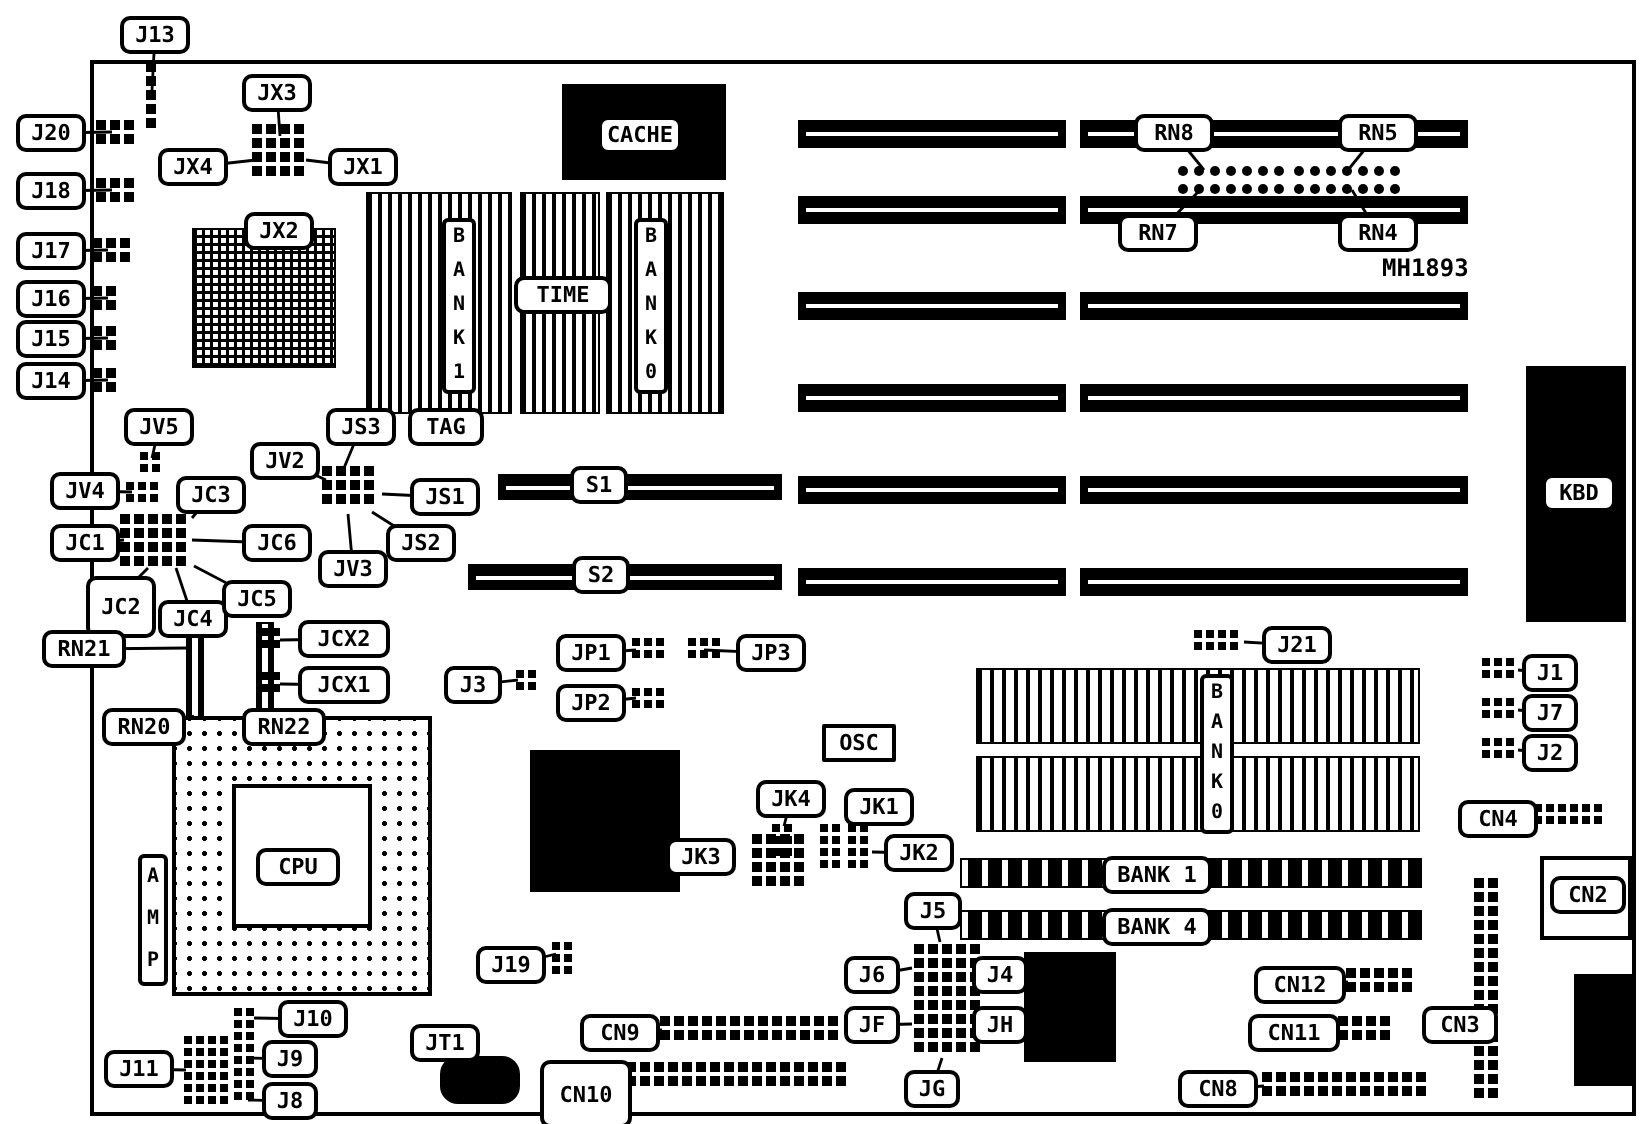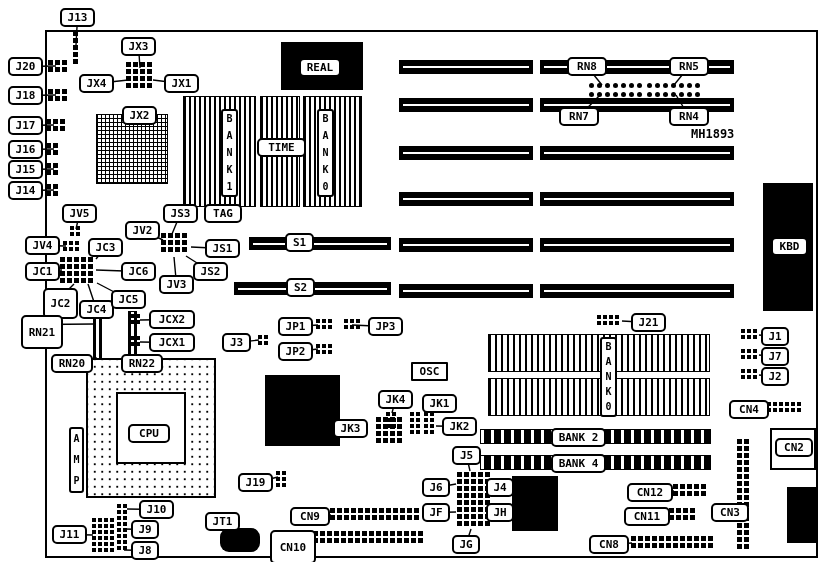--- a/index.html
+++ b/index.html
@@ -679,39 +679,39 @@
     <div class="abs callout" style="left: 8px; top: 57px; width: 35px; height: 19px;">J20</div>
     <div class="abs callout" style="left: 8px; top: 86px; width: 35px; height: 19px;">J18</div>
     <div class="abs callout" style="left: 8px; top: 116px; width: 35px; height: 19px;">J17</div>
     <div class="abs callout" style="left: 8px; top: 140px; width: 35px; height: 19px;">J16</div>
     <div class="abs callout" style="left: 8px; top: 160px; width: 35px; height: 19px;">J15</div>
     <div class="abs callout" style="left: 8px; top: 181px; width: 35px; height: 19px;">J14</div>
     <div class="abs callout" style="left: 121px; top: 37px; width: 35px; height: 19px;">JX3</div>
     <div class="abs callout" style="left: 79px; top: 74px; width: 35px; height: 19px;">JX4</div>
     <div class="abs callout" style="left: 164px; top: 74px; width: 35px; height: 19px;">JX1</div>
     <div class="abs callout" style="left: 122px; top: 106px; width: 35px; height: 19px;">JX2</div>
-    <div class="abs callout" style="left: 299px; top: 58px; width: 42px; height: 19px;">REAL</div>
+    <div class="abs callout" style="left: 299px; top: 58px; width: 42px; height: 19px;">CACHE</div>
     <div class="abs callout" style="left: 62px; top: 204px; width: 35px; height: 19px;">JV5</div>
     <div class="abs callout" style="left: 25px; top: 236px; width: 35px; height: 19px;">JV4</div>
     <div class="abs callout" style="left: 88px; top: 238px; width: 35px; height: 19px;">JC3</div>
     <div class="abs callout" style="left: 25px; top: 262px; width: 35px; height: 19px;">JC1</div>
     <div class="abs callout" style="left: 121px; top: 262px; width: 35px; height: 19px;">JC6</div>
     <div class="abs callout" style="left: 43px; top: 288px; width: 35px; height: 31px;">JC2</div>
     <div class="abs callout" style="left: 79px; top: 300px; width: 35px; height: 19px;">JC4</div>
     <div class="abs callout" style="left: 111px; top: 290px; width: 35px; height: 19px;">JC5</div>
     <div class="abs callout" style="left: 163px; top: 204px; width: 35px; height: 19px;">JS3</div>
     <div class="abs callout" style="left: 125px; top: 221px; width: 35px; height: 19px;">JV2</div>
     <div class="abs callout" style="left: 205px; top: 239px; width: 35px; height: 19px;">JS1</div>
     <div class="abs callout" style="left: 193px; top: 262px; width: 35px; height: 19px;">JS2</div>
     <div class="abs callout" style="left: 159px; top: 275px; width: 35px; height: 19px;">JV3</div>
     <div class="abs callout" style="left: 204px; top: 204px; width: 38px; height: 19px;">TAG</div>
     <div class="abs callout" style="left: 257px; top: 138px; width: 49px; height: 19px;">TIME</div>
     <div class="abs callout" style="left: 285px; top: 233px; width: 29px; height: 19px;">S1</div>
     <div class="abs callout" style="left: 286px; top: 278px; width: 29px; height: 19px;">S2</div>
-    <div class="abs callout" style="left: 21px; top: 315px; width: 42px; height: 34px;">RN21</div>
+    <div class="abs callout" style="left: 21px; top: 315px; width: 42px; height: 19px;">RN21</div>
     <div class="abs callout" style="left: 149px; top: 310px; width: 46px; height: 19px;">JCX2</div>
     <div class="abs callout" style="left: 149px; top: 333px; width: 46px; height: 19px;">JCX1</div>
     <div class="abs callout" style="left: 51px; top: 354px; width: 42px; height: 19px;">RN20</div>
     <div class="abs callout" style="left: 121px; top: 354px; width: 42px; height: 19px;">RN22</div>
     <div class="abs callout" style="left: 128px; top: 424px; width: 42px; height: 19px;">CPU</div>
     <div class="abs callout" style="left: 222px; top: 333px; width: 29px; height: 19px;">J3</div>
     <div class="abs callout" style="left: 278px; top: 317px; width: 35px; height: 19px;">JP1</div>
     <div class="abs callout" style="left: 278px; top: 342px; width: 35px; height: 19px;">JP2</div>
     <div class="abs callout" style="left: 368px; top: 317px; width: 35px; height: 19px;">JP3</div>
     <div class="abs callout sq" style="left: 411px; top: 362px; width: 37px; height: 19px;">OSC</div>
@@ -737,21 +737,21 @@
     <div class="abs callout" style="left: 669px; top: 57px; width: 40px; height: 19px;">RN5</div>
     <div class="abs callout" style="left: 559px; top: 107px; width: 40px; height: 19px;">RN7</div>
     <div class="abs callout" style="left: 669px; top: 107px; width: 40px; height: 19px;">RN4</div>
     <div class="abs callout" style="left: 631px; top: 313px; width: 35px; height: 19px;">J21</div>
     <div class="abs callout" style="left: 761px; top: 327px; width: 28px; height: 19px;">J1</div>
     <div class="abs callout" style="left: 761px; top: 347px; width: 28px; height: 19px;">J7</div>
     <div class="abs callout" style="left: 761px; top: 367px; width: 28px; height: 19px;">J2</div>
     <div class="abs callout" style="left: 729px; top: 400px; width: 40px; height: 19px;">CN4</div>
     <div class="abs callout" style="left: 775px; top: 438px; width: 38px; height: 19px;">CN2</div>
     <div class="abs callout" style="left: 771px; top: 237px; width: 37px; height: 19px;">KBD</div>
-    <div class="abs callout" style="left: 551px; top: 428px; width: 55px; height: 19px;">BANK 2</div>
+    <div class="abs callout" style="left: 551px; top: 428px; width: 55px; height: 19px;">BANK 1</div>
     <div class="abs callout" style="left: 551px; top: 454px; width: 55px; height: 19px;">BANK 4</div>
     <div class="abs callout" style="left: 627px; top: 483px; width: 46px; height: 19px;">CN12</div>
     <div class="abs callout" style="left: 624px; top: 507px; width: 46px; height: 19px;">CN11</div>
     <div class="abs callout" style="left: 711px; top: 503px; width: 38px; height: 19px;">CN3</div>
     <div class="abs callout" style="left: 589px; top: 535px; width: 40px; height: 19px;">CN8</div>
     <div class="abs vlabel" style="left: 221px; top: 109px; width: 17px; height: 88px;">
       <span>B</span>
       <span>A</span>
       <span>N</span>
       <span>K</span>

